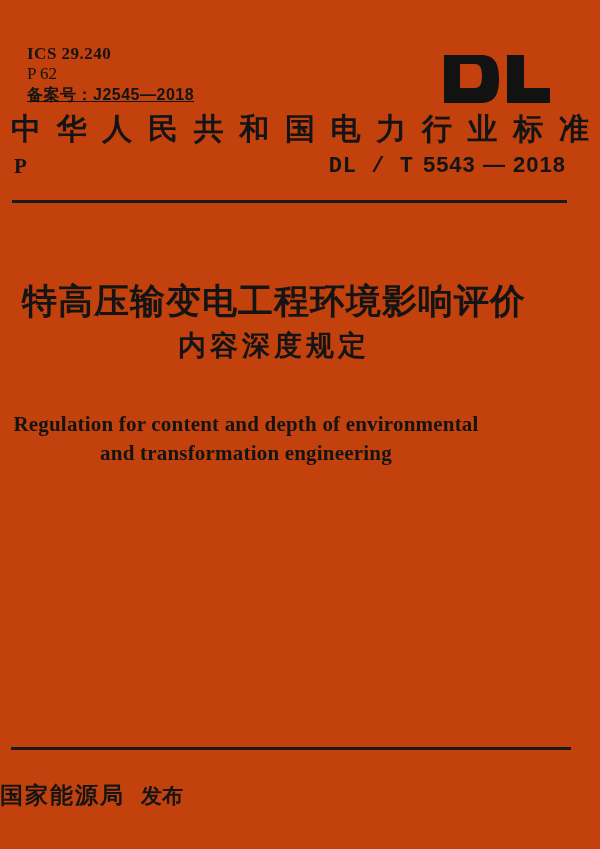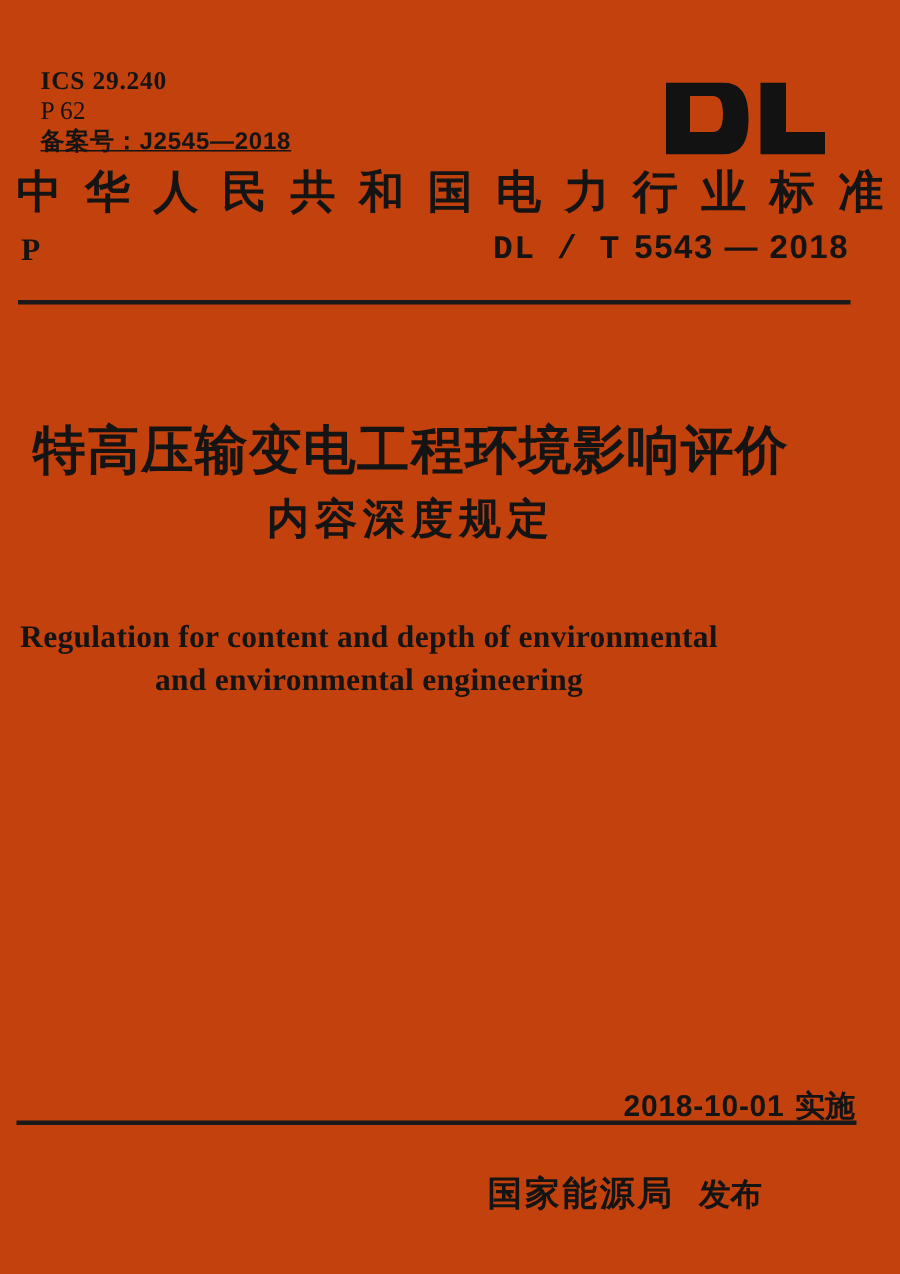--- a/index.html
+++ b/index.html
@@ -53,21 +53,21 @@
 
   
   .release        { position:absolute; left:14px;  top:724px; font-weight:bold; font-size:20px; white-space:nowrap; }
   .implementation { position:absolute; right:30px; top:724px; font-weight:bold; font-size:20px; white-space:nowrap; }
   .date-value { letter-spacing:0.5px; }
   .date-label { margin-left:7px; }
 
   .rule-bottom { position:absolute; left:11px; top:747px; width:560px; height:3px; background:#1a1a1a; }
 
   
-  .publisher { position:absolute; left:0; top:780px; width:508px; text-align:right; font-weight:bold; }
+  .publisher { position:absolute; left:0; top:780px; width:508px; text-align:left; font-weight:bold; }
   .publisher-name   { font-size:23px; letter-spacing:2px; }
   .publisher-action { font-size:21px; margin-left:16px; }
 </style>
 </head>
 <body>
 
 <div class="page">
 
   <div class="meta">
     <div class="meta-ics">ICS 29.240</div>
@@ -108,27 +108,24 @@
 
   <div class="rule-top"></div>
 
   <div class="title-zh">
     <div class="title-zh-line1">特高压输变电工程环境影响评价</div>
     <div class="title-zh-line2">内容深度规定</div>
   </div>
 
   <div class="title-en">
     <div>Regulation for content and depth of environmental</div>
-    <div>and environmental engineering</div>
+    <div>and transformation engineering</div>
   </div>
 
 
-  <div class="implementation">
-    <span class="date-value">2018-10-01</span><span class="date-label">实施</span>
-  </div>
 
   <div class="rule-bottom"></div>
 
   <div class="publisher">
     <span class="publisher-name">国家能源局</span><span class="publisher-action">发布</span>
   </div>
 
 </div>
 
 </body></html>

